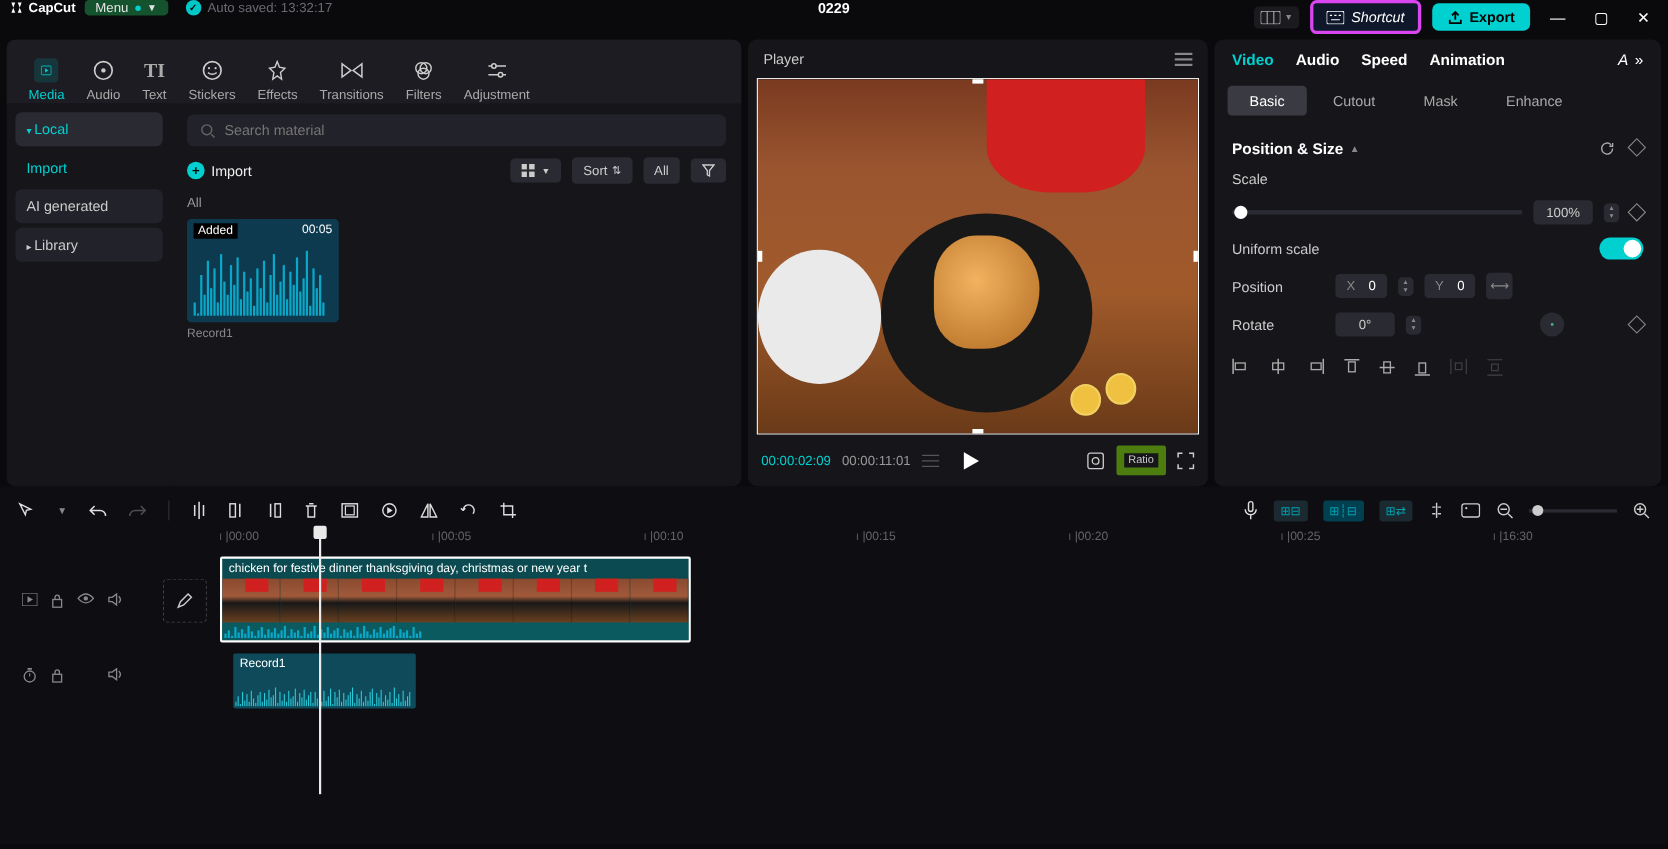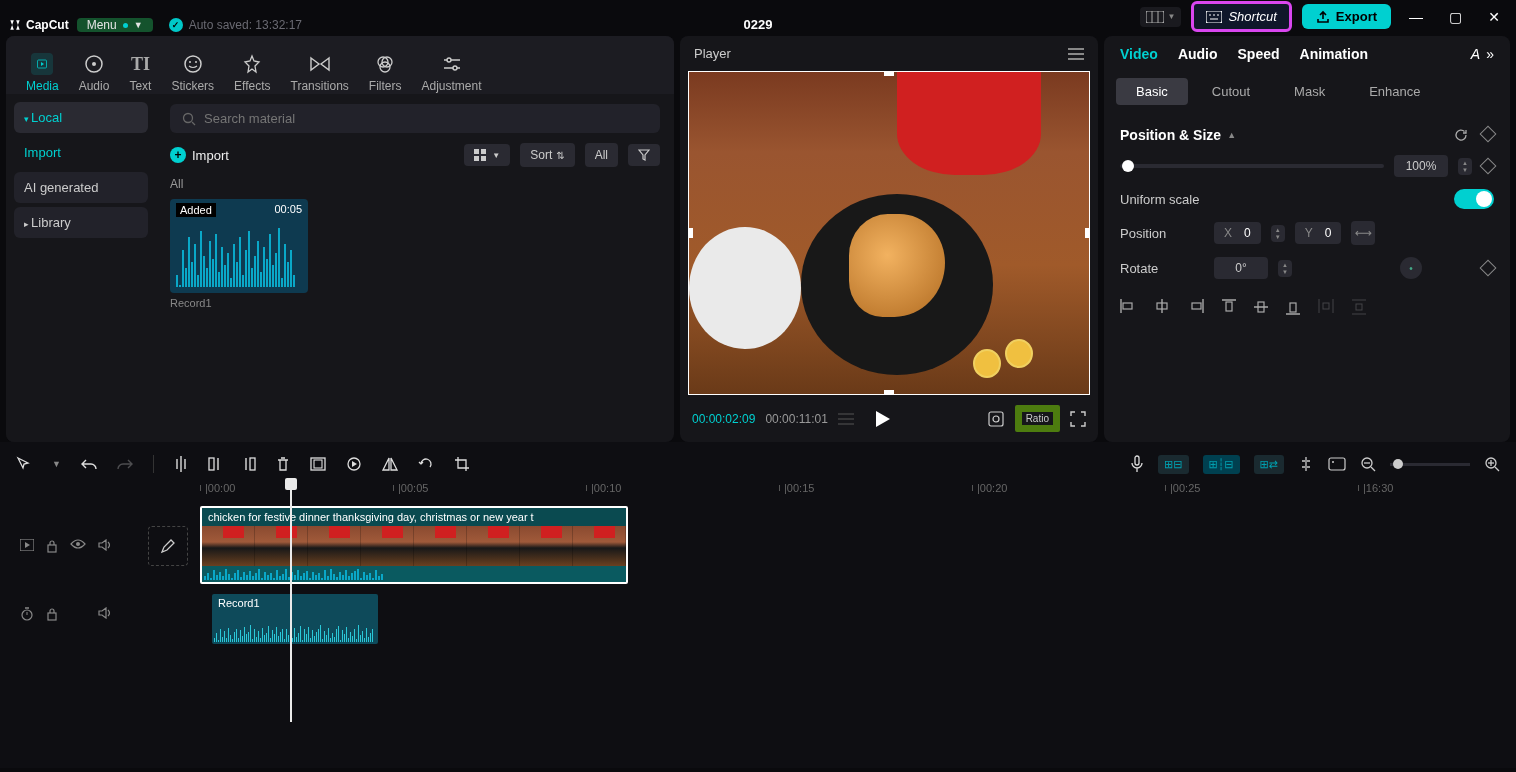--- a/index.html
+++ b/index.html
@@ -1,19 +1,19 @@
 <!DOCTYPE html>
 <html><head>
 <meta charset="utf-8">
 <style>
   * { box-sizing: border-box; margin: 0; padding: 0; font-family: -apple-system, BlinkMacSystemFont, 'Segoe UI', Arial, sans-serif; }
   body { background: #0a0a0d; color: #ccc; font-size: 13px; overflow: hidden; width: 1516px; height: 772px; }
   
   
-  .titlebar { height: 32px; background: #0a0a0d; display: flex; align-items: flex-end; padding: 0 8px; gap: 8px; }
+  .titlebar { height: 32px; background: #0a0a0d; display: flex; align-items: flex-start; padding: 0 8px; gap: 8px; }
   .logo { display: flex; align-items: center; gap: 4px; color: #fff; font-weight: 600; font-size: 12px; }
   .logo svg { width: 14px; height: 14px; }
   .menu-btn { background: #14532d; color: #e4e4e4; padding: 0 10px; border-radius: 4px; display: flex; align-items: center; gap: 6px; font-size: 12px; cursor: pointer; }
   .autosave { color: #6a6a72; display: flex; align-items: center; gap: 6px; margin-left: 8px; font-size: 12px; }
   .check-ic { width: 14px; height: 14px; background: #00c8c8; border-radius: 50%; display:flex;align-items:center;justify-content:center;color:#000;font-size:9px;font-weight:bold;}
   .title-center { position: absolute; left: 50%; transform: translateX(-50%); color: #fff; font-weight: 600; font-size: 13px; }
   .title-right { margin-left: auto; display: flex; align-items: center; gap: 10px; }
   .keyboard-ic { color: #888; padding: 4px 6px; display:flex; align-items:center; gap:4px; border-radius:4px; background:#1a1a1f;}
   .shortcut-btn { background: #0f172a; padding: 5px 12px; border-radius: 6px; display: flex; align-items: center; gap: 6px; color: #fff; font-size: 13px; border: 3px solid #d946ef; font-style: italic;}
   .export-btn { background: #00d0d0; color: #000; font-weight: 600; padding: 5px 14px; border-radius: 6px; display: flex; align-items: center; gap: 6px; font-size: 13px; }
@@ -437,20 +437,23 @@
         <span style="font-size:9px;color:#888;">▲</span>
         <div class="sect-head-icons">
           <span>
               <svg width="14" height="14" viewBox="0 0 14 14">
                 <path d="M12 7a5 5 0 11-1.5-3.5M12 2v3h-3" fill="none" stroke="#aaa" stroke-width="1.3"></path>
               </svg>
             </span>
           <div class="diamond"></div>
         </div>
       </div>
+      <div class="row">
+        <div class="row-label">Scale</div>
+      </div>
       <div class="row" style="margin-top:4px;">
         <div class="slider-track">
             <div class="slider-knob"></div>
           </div>
         <div class="val-box">100%</div>
         <div class="stepper">
             <span>▲</span>
             <span>▼</span>
           </div>
         <div class="diamond"></div>

